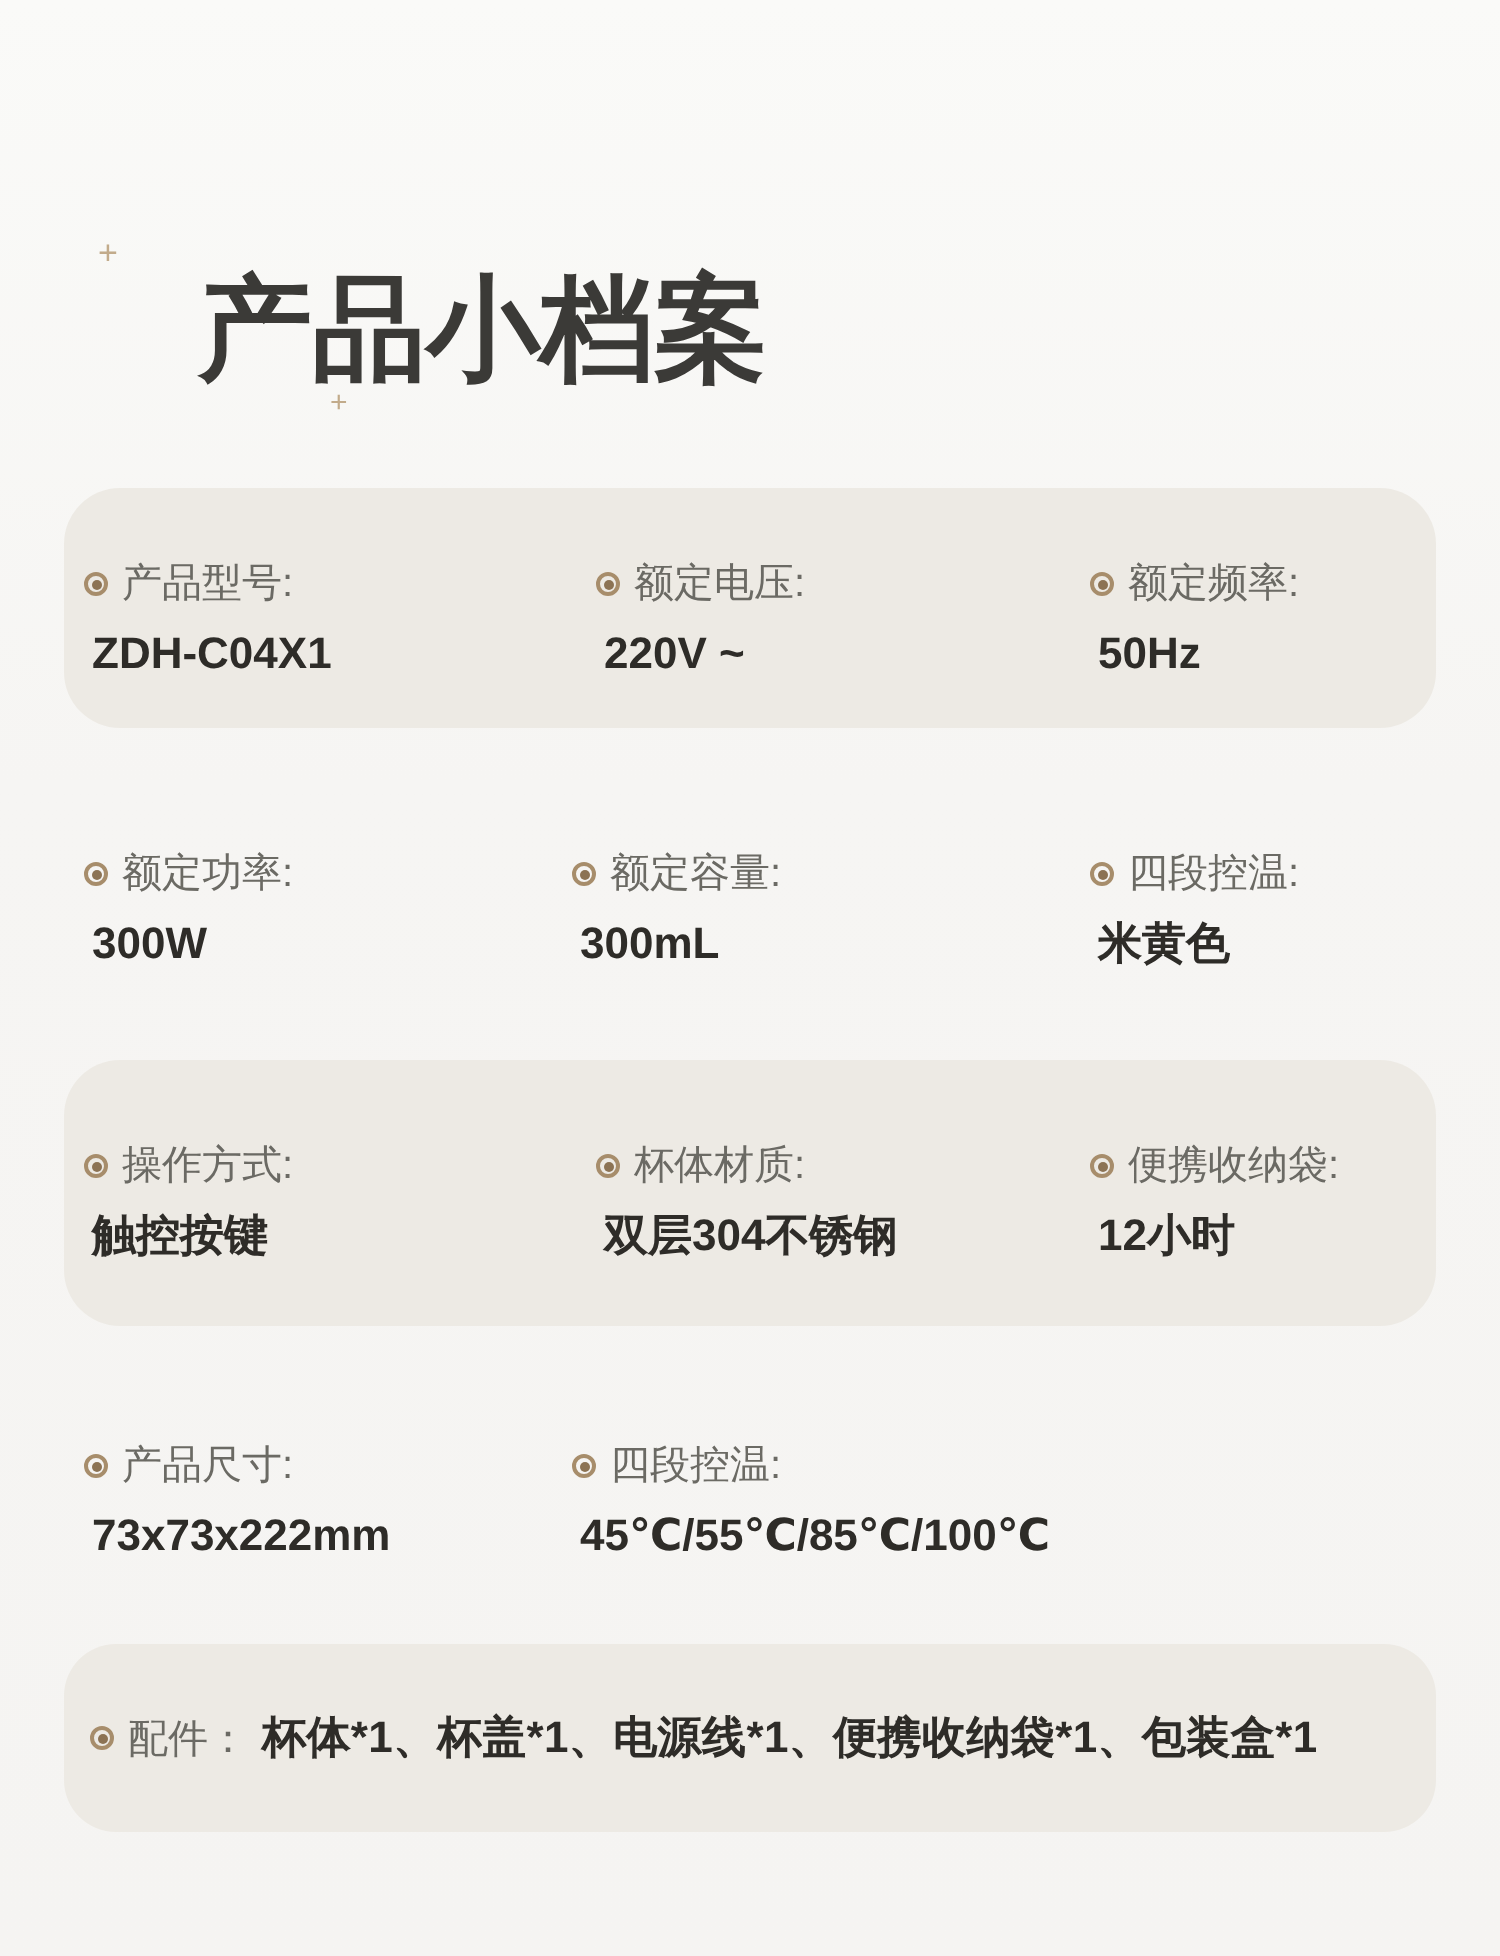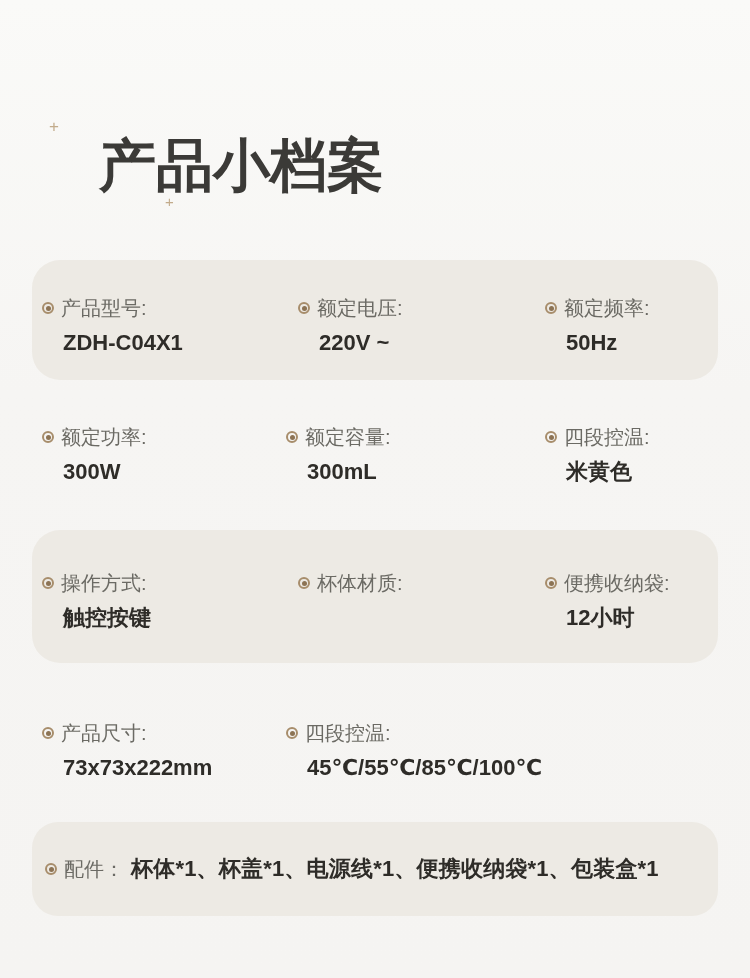--- a/index.html
+++ b/index.html
@@ -30,21 +30,21 @@
     font-weight:400;
   }
   .plus-1{left:49px;top:117px;font-size:17px;}
   .plus-2{left:165px;top:193px;font-size:15px;}
   .card{
     position:absolute;
     left:32px;width:686px;
     background:#edeae4;
     border-radius:28px;
   }
-  .card-1{top:260px;height:120px;}
+  .card-1{top:244px;height:120px;}
   .card-3{top:530px;height:133px;}
   .card-5{top:822px;height:94px;display:flex;align-items:center;padding-left:13px;box-sizing:border-box;border-radius:26px;}
   .cell{position:absolute;}
   .label-row{
     display:flex;align-items:center;gap:7px;height:28px;
   }
   .bullet{
     flex:0 0 auto;
     width:8px;height:8px;
     border:2px solid #a78d6b;
@@ -61,21 +61,21 @@
   .label{
     font-size:20px;
     color:#6b6a64;
     white-space:nowrap;
     line-height:28px;
   }
   .value{
     font-size:22px;
     font-weight:700;
     color:#2e2c28;
-    margin-left:21px;
+    margin-left:4px;
     margin-top:7px;
     line-height:1.25;
     white-space:nowrap;
   }
   
   .card .col-1{left:10px;}
   .card .col-2{left:266px;}
   .card .col-3{left:513px;}
   .card-1 .cell{top:34px;}
   .card-3 .cell{top:39px;}
@@ -159,20 +159,21 @@
         <span class="bullet"></span>
         <span class="label">操作方式:</span>
       </div>
       <div class="value">触控按键</div>
     </div>
     <div class="cell col-2">
       <div class="label-row">
         <span class="bullet"></span>
         <span class="label">杯体材质:</span>
       </div>
+      <div class="value">双层304不锈钢</div>
     </div>
     <div class="cell col-3">
       <div class="label-row">
         <span class="bullet"></span>
         <span class="label">便携收纳袋:</span>
       </div>
       <div class="value">12小时</div>
     </div>
   </div>
 

